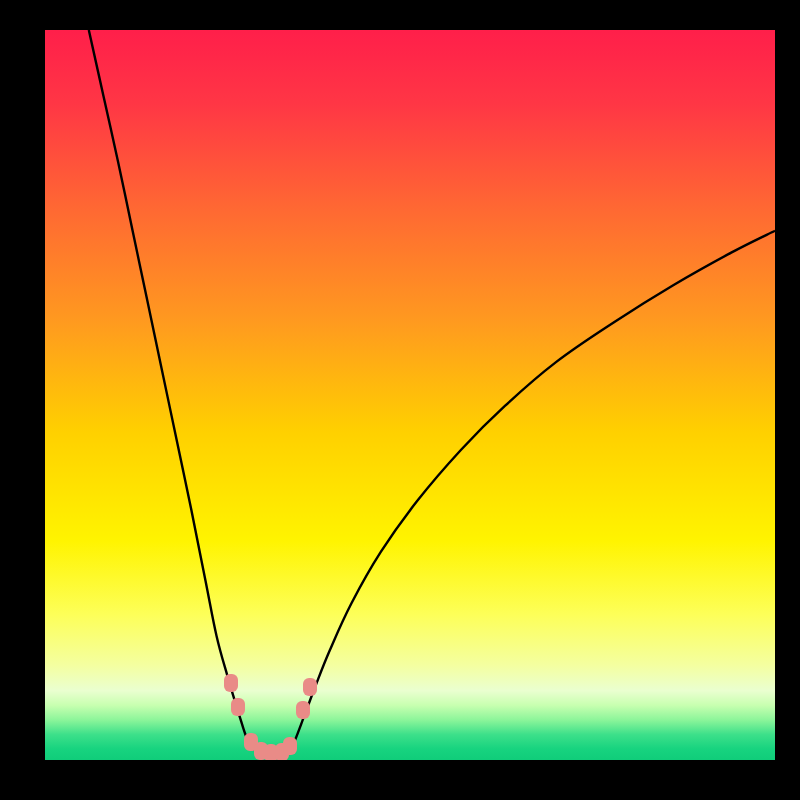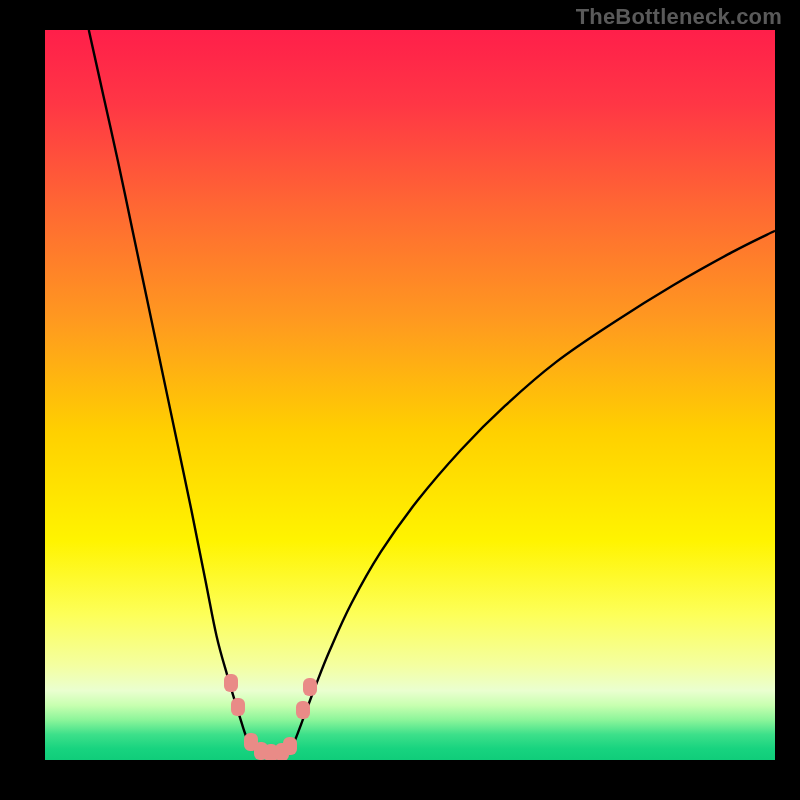--- a/index.html
+++ b/index.html
@@ -62,21 +62,20 @@
     font-size: 22px;
     font-weight: 600;
     color: #5a5a5a;
     letter-spacing: 0.2px;
   }
 </style>
 </head>
 <body>
 
 <div class="frame">
-  <div class="watermark">TheBottleneck.com</div>
 
   <div class="plot">
     <svg class="gradient" viewBox="0 0 730 730" preserveAspectRatio="none">
       <defs>
         <linearGradient id="bg" x1="0" y1="0" x2="0" y2="1">
             <stop offset="0%" stop-color="#ff1f4a"></stop>
             <stop offset="10%" stop-color="#ff3645"></stop>
             <stop offset="25%" stop-color="#ff6a32"></stop>
             <stop offset="40%" stop-color="#ff9a1f"></stop>
             <stop offset="55.00000000000001%" stop-color="#ffd000"></stop>

